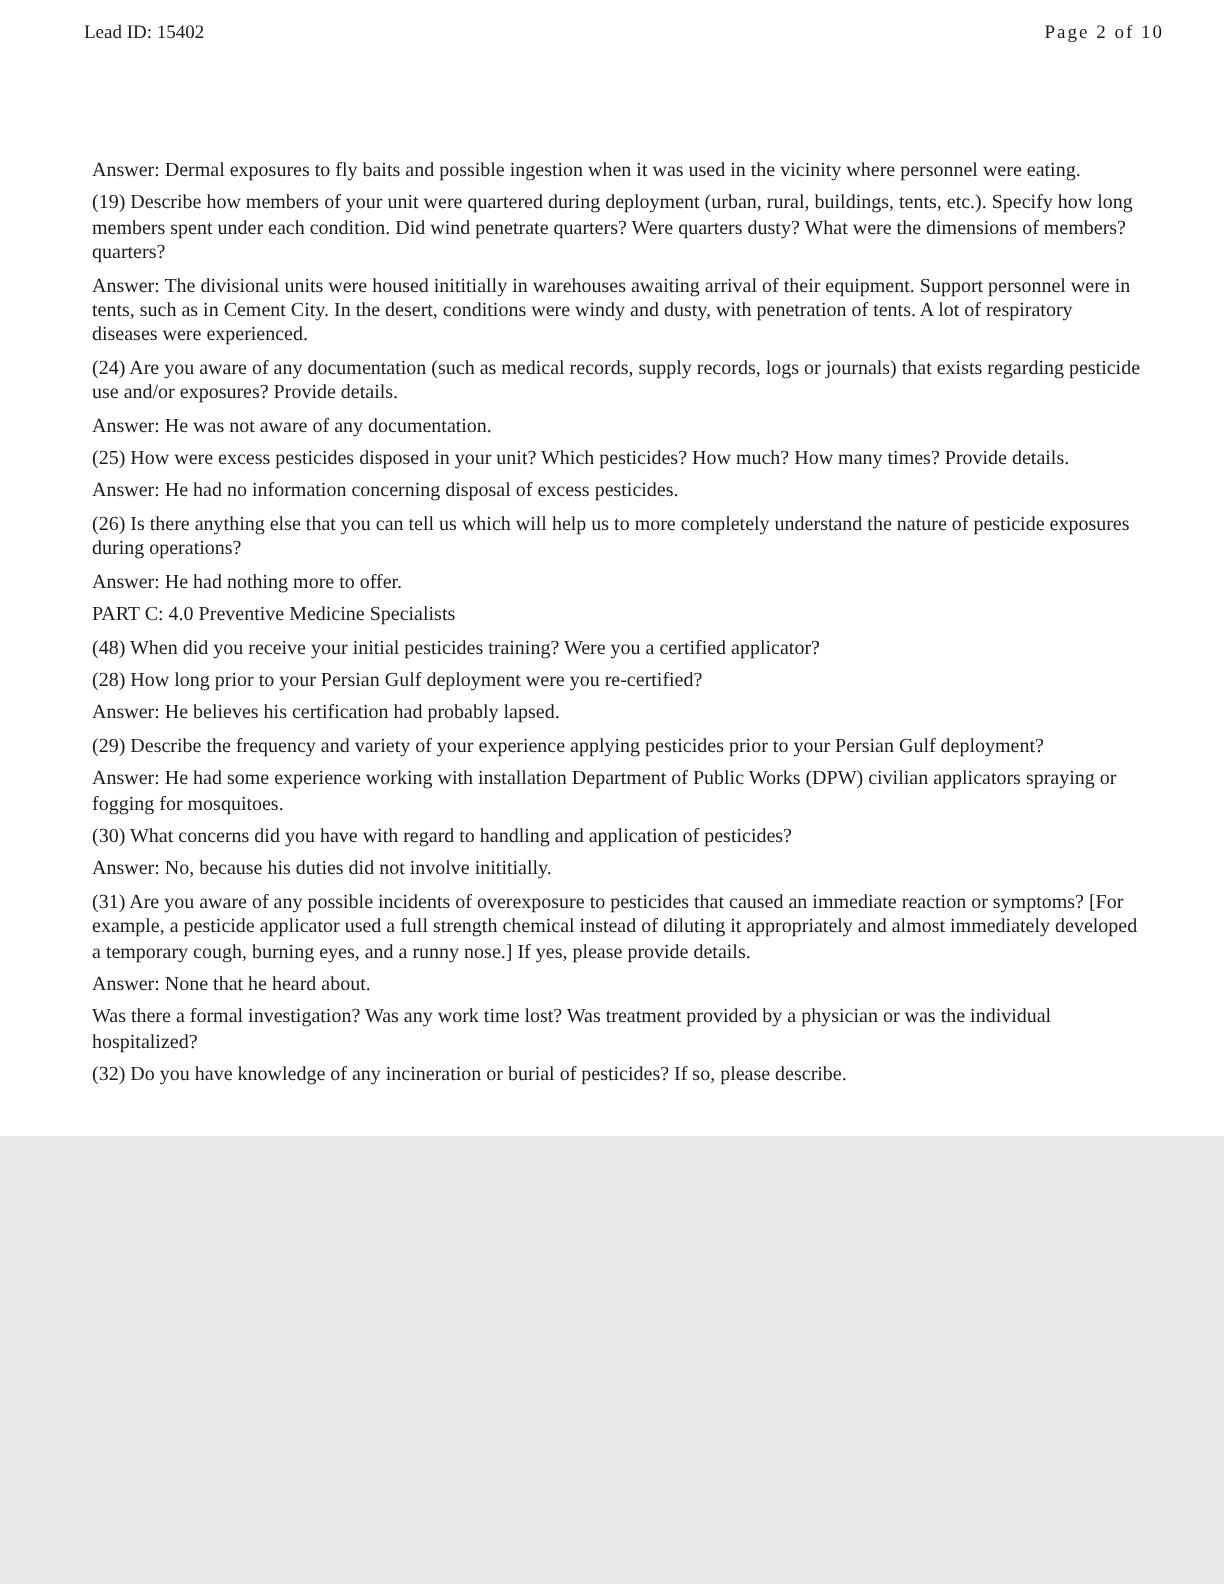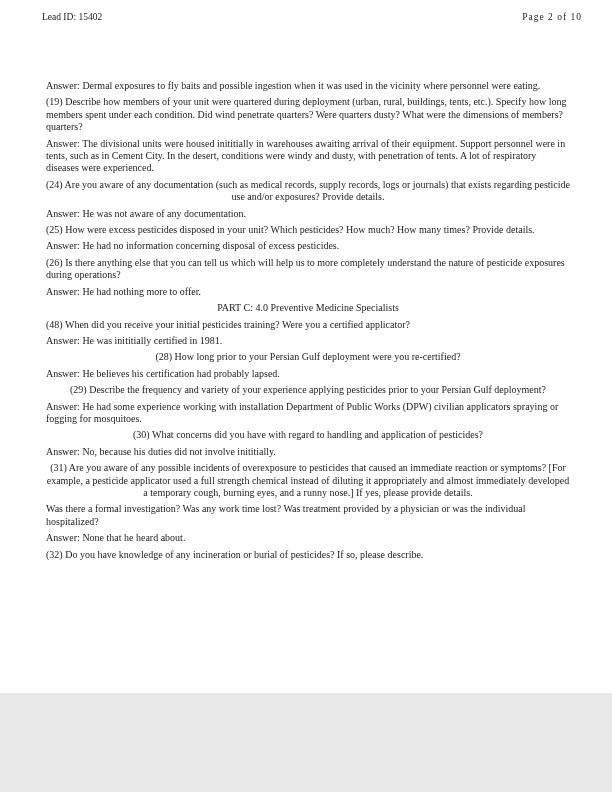--- a/index.html
+++ b/index.html
@@ -5,21 +5,21 @@
   html, body { margin: 0; padding: 0; }
   body {
     width: 612px;
     height: 792px;
     background: #e8e8e8;
     font-family: "Liberation Serif", serif;
   }
   .page {
     position: relative;
     width: 612px;
-    height: 693px;
+    height: 568px;
     background: #ffffff;
     color: #1c1c1c;
     overflow: hidden;
     box-sizing: border-box;
   }
   .doc-header {
     display: flex;
     justify-content: space-between;
     align-items: baseline;
     padding: 12px 30px 0 42px;
@@ -27,21 +27,21 @@
   }
   .doc-header .page-num { letter-spacing: 1px; }
   .content {
     margin: 58px 38px 0 42px;
     font-size: 10px;
     line-height: 12.4px;
     text-align: left;
   }
   .content p { margin: 4px; }
   .gap-0 { margin-top: 2px; }
-  .gap-1 { margin-top: 14px; text-align: center; }
+  .gap-1 { margin-top: 14px; }
   .gap-2 { margin-top: 26px; }
 </style>
 </head>
 <body>
 
 <div class="page">
 
   <div class="doc-header">
     <span>Lead ID: 15402</span>
     <span class="page-num">Page  2  of  10</span>
@@ -52,26 +52,25 @@
     <p class="gap-2">(19)  Describe how members of your unit were quartered during deployment (urban, rural, buildings, tents, etc.). Specify how long members spent under each condition.  Did wind penetrate quarters?  Were quarters dusty?  What were the dimensions of members? quarters?</p>
     <p class="gap-0">Answer:  The divisional units were housed inititially in warehouses awaiting arrival of their equipment.  Support personnel were in tents, such as in Cement City.  In the desert, conditions were windy and dusty, with penetration of tents.  A lot of respiratory diseases were experienced.</p>
     <p class="gap-1">(24)  Are you aware of any documentation (such as medical records, supply records, logs or journals) that exists regarding pesticide use and/or exposures?  Provide details.</p>
     <p class="gap-0">Answer:  He was not aware of any documentation.</p>
     <p class="gap-2">(25)  How were excess pesticides disposed in your unit?  Which pesticides?  How much?  How many times? Provide details.</p>
     <p class="gap-0">Answer:  He had no information concerning disposal of excess pesticides.</p>
     <p class="gap-2">(26)  Is there anything else that you can tell us which will help us to more completely understand the nature of pesticide exposures during operations?</p>
     <p class="gap-0">Answer:  He had nothing more to offer.</p>
     <p class="gap-1">PART C: 4.0  Preventive Medicine Specialists</p>
     <p class="gap-0">(48)  When did you receive your initial pesticides training?  Were you a certified applicator?</p>
-    <p class="gap-0">Answer:  He was inititially certified in 1981.</p>
     <p class="gap-1">(28)  How long prior to your Persian Gulf deployment were you re-certified?</p>
     <p class="gap-0">Answer: He believes his certification had probably lapsed.</p>
     <p class="gap-1">(29)  Describe the frequency and variety of your experience applying pesticides prior to your Persian Gulf deployment?</p>
     <p class="gap-0">Answer: He had some experience working with installation Department of Public Works (DPW) civilian applicators spraying or fogging for mosquitoes.</p>
     <p class="gap-1">(30)  What concerns did you have with regard to handling and application of pesticides?</p>
     <p class="gap-0">Answer: No, because his duties did not involve inititially.</p>
     <p class="gap-1">(31)  Are you aware of any possible incidents of overexposure to pesticides that caused an immediate reaction or symptoms?  [For example, a pesticide applicator used a full strength chemical instead of diluting it appropriately and almost immediately developed a temporary cough, burning eyes, and a runny nose.]  If yes, please provide details.</p>
+    <p class="gap-0">Answer: None that he heard about.</p>
     <p class="gap-0">Was there a formal investigation?  Was any work  time lost?  Was treatment provided by a physician or was the individual hospitalized?</p>
-    <p class="gap-0">Answer: None that he heard about.</p>
     <p class="gap-2">(32)  Do you have knowledge of any incineration or burial of pesticides?  If so, please describe.</p>
   </div>
 
 </div>
 
 </body></html>

